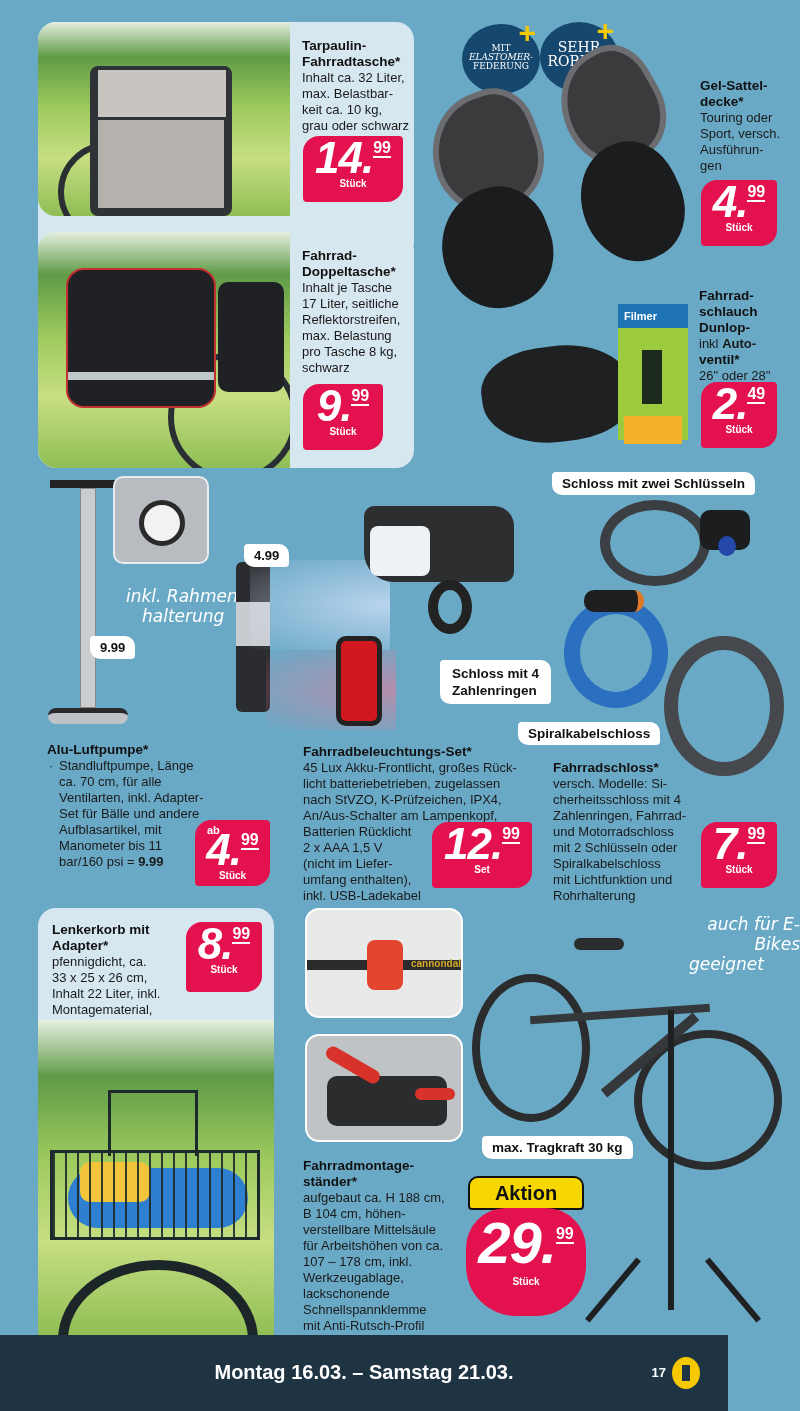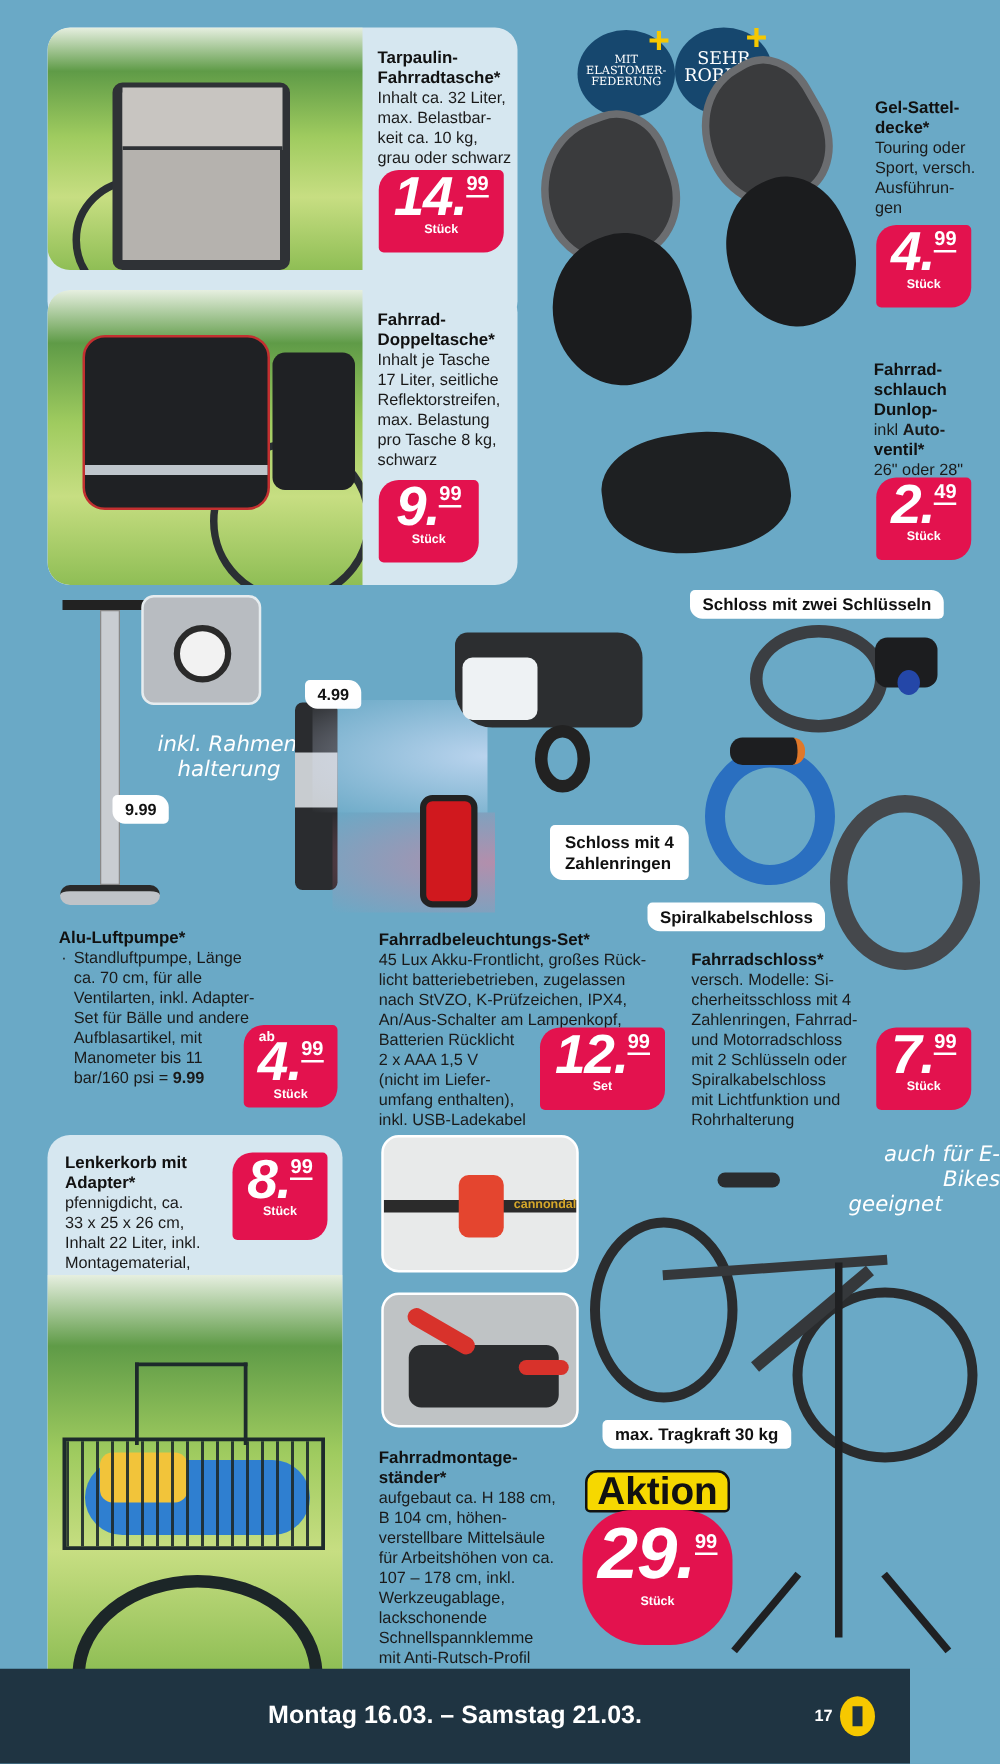--- a/index.html
+++ b/index.html
@@ -21,21 +21,21 @@
   .hand { position: absolute; color: #fff; font-family: "DejaVu Sans", sans-serif; font-size: 17px; line-height: 20px; font-style: italic; }
   .footer { position: absolute; left: 0; top: 1335px; width: 728px; height: 76px; background: #1f3442; color: #fff; }
   .footer .dates { position: absolute; left: 0; right: 0; top: 26px; text-align: center; font-weight: 700; font-size: 20px; }
   .footer .pagenum { position: absolute; right: 62px; top: 30px; font-weight: 700; font-size: 13px; }
   .footer .logo { position: absolute; right: 28px; top: 22px; width: 28px; height: 32px; border-radius: 50%; background: #f6c800; }
   .footer .logo::after { content: ""; position: absolute; left: 10px; top: 8px; width: 8px; height: 16px; background: #1f3442; }
   .shape { position: absolute; }
   ul.bul { list-style: none; }
   ul.bul li { position: relative; padding-left: 12px; }
   ul.bul li::before { content: "·"; position: absolute; left: 2px; top: 0; }
-  .aktion { position: absolute; background: #f6d800; border: 2px solid #111; border-radius: 10px 10px 4px 4px; font-weight: 900; font-size: 31px; color: #111; text-align: center; }
+  .aktion { position: absolute; background: #f6d800; border: 2px solid #111; border-radius: 10px 10px 4px 4px; font-weight: 900; font-size: 20px; color: #111; text-align: center; }
 </style>
 </head>
 <body>
 
 <div class="page">
 
   <div class="card" style="left:38px; top:22px; width:376px; height:237px;">
     <div class="photo grass" style="left:0; top:0; width:252px; height:194px; border-radius:18px 0 0 18px;">
       <div class="shape" style="left:20px; top:120px; width:100px; height:100px; border:6px solid #2a2f33; border-radius:50%;"></div>
       <div class="shape" style="left:52px; top:44px; width:142px; height:150px; background:#b5b2ae; border:8px solid #2f3236; border-radius:8px;"></div>
@@ -73,21 +73,21 @@
       <div class="desc">schwarz</div>
     </div>
   </div>
   <div class="price" style="left:303px; top:384px; width:80px; height:66px;">
     <span class="big">9.</span><span class="cents">99</span>
     <span class="unit">Stück</span>
   </div>
 
   <div class="badge" style="left:462px; top:24px;">
     <div style="font-size:9px; line-height:9px; margin-top:20px;">MIT</div>
-    <div style="font-size:9px; line-height:9px;">ELASTOMER-</div>
+    <div style="font-size:9px; line-height:9px;font-style:italic;">ELASTOMER-</div>
     <div style="font-size:9px; line-height:9px;">FEDERUNG</div>
     <span class="plus">+</span>
   </div>
   <div class="badge" style="left:540px; top:22px;">
     <div style="font-size:14px; line-height:14px; margin-top:18px;">SEHR</div>
     <div style="font-size:14px; line-height:14px;">ROBUST</div>
     <span class="plus">+</span>
   </div>
   <div class="shape" style="left:432px; top:92px; width:110px; height:120px; background:#3a3b3d; border:6px solid #6b6d70; border-radius:60% 40% 50% 50%; transform:rotate(-20deg);"></div>
   <div class="shape" style="left:562px; top:48px; width:100px; height:118px; background:#3a3b3d; border:6px solid #6b6d70; border-radius:60% 40% 50% 50%; transform:rotate(-30deg);"></div>
@@ -100,20 +100,25 @@
     <div class="desc">Sport, versch.</div>
     <div class="desc">Ausführun-</div>
     <div class="desc">gen</div>
   </div>
   <div class="price" style="left:701px; top:180px; width:76px; height:66px;">
     <span class="big">4.</span><span class="cents">99</span>
     <span class="unit">Stück</span>
   </div>
 
   <div class="shape" style="left:482px; top:346px; width:150px; height:96px; background:#1e2022; border-radius:40% 50% 40% 50%; transform:rotate(-8deg);"></div>
+  <div class="shape" style="left:618px; top:304px; width:70px; height:136px; background:#9ccc3d; border-top:24px solid #1f74b5;">
+    <div style="position:absolute; left:6px; top:-18px; color:#fff; font-weight:700; font-size:11px;">Filmer</div>
+    <div style="position:absolute; left:24px; top:22px; width:20px; height:54px; background:#1d2a1e;"></div>
+    <div style="position:absolute; left:6px; top:88px; width:58px; height:28px; background:#f3b229;"></div>
+  </div>
   <div style="position:absolute; left:699px; top:288px; width:96px;">
     <div class="title">Fahrrad-</div>
     <div class="title">schlauch</div>
     <div class="title">Dunlop-</div>
     <div class="desc"><span>inkl </span><b>Auto-</b></div>
     <div class="title">ventil*</div>
     <div class="desc">26" oder 28"</div>
   </div>
   <div class="price" style="left:701px; top:382px; width:76px; height:66px;">
     <span class="big">2.</span><span class="cents">49</span>
@@ -228,21 +233,21 @@
     <div class="shape" style="left:60px; top:30px; width:36px; height:50px; background:#e4452f; border-radius:8px;"></div>
     <div style="position:absolute; left:104px; top:48px; font-size:10px; font-weight:700; color:#d6a72a;">cannondale</div>
   </div>
   <div class="photo" style="left:305px; top:1034px; width:158px; height:108px; background:#bfc3c5; border:2px solid #fff;">
     <div class="shape" style="left:20px; top:40px; width:120px; height:50px; background:#2a2c2e; border-radius:10px;"></div>
     <div class="shape" style="left:16px; top:22px; width:60px; height:14px; background:#d8322b; border-radius:7px; transform:rotate(30deg);"></div>
     <div class="shape" style="left:108px; top:52px; width:40px; height:12px; background:#d8322b; border-radius:6px;"></div>
   </div>
   <div class="hand" style="left:662px; top:914px; text-align:right;">
     <div>auch für E-Bikes</div>
-    <div style="padding-right:46px;">geeignet</div>
+    <div style="padding-right:36px;">geeignet</div>
   </div>
   <div class="shape" style="left:472px; top:974px; width:118px; height:148px; border:8px solid #2a2c2e; border-radius:50%;"></div>
   <div class="shape" style="left:634px; top:1030px; width:148px; height:140px; border:8px solid #2a2c2e; border-radius:50%;"></div>
   <div class="shape" style="left:530px; top:1010px; width:180px; height:8px; background:#35383b; transform:rotate(-4deg);"></div>
   <div class="shape" style="left:590px; top:1050px; width:120px; height:10px; background:#35383b; transform:rotate(-40deg);"></div>
   <div class="shape" style="left:574px; top:938px; width:50px; height:12px; background:#2a2c2e; border-radius:8px;"></div>
   <div class="shape" style="left:668px; top:1010px; width:6px; height:300px; background:#1f2022;"></div>
   <div class="shape" style="left:610px; top:1250px; width:6px; height:80px; background:#1f2022; transform:rotate(40deg);"></div>
   <div class="shape" style="left:730px; top:1250px; width:6px; height:80px; background:#1f2022; transform:rotate(-40deg);"></div>
   <div class="tag" style="left:482px; top:1136px; font-size:13.5px;">max. Tragkraft 30 kg</div>

